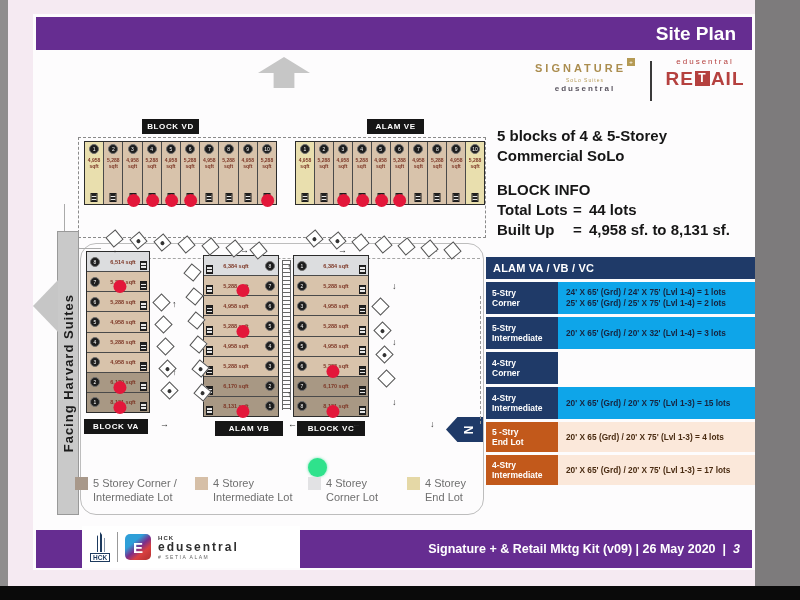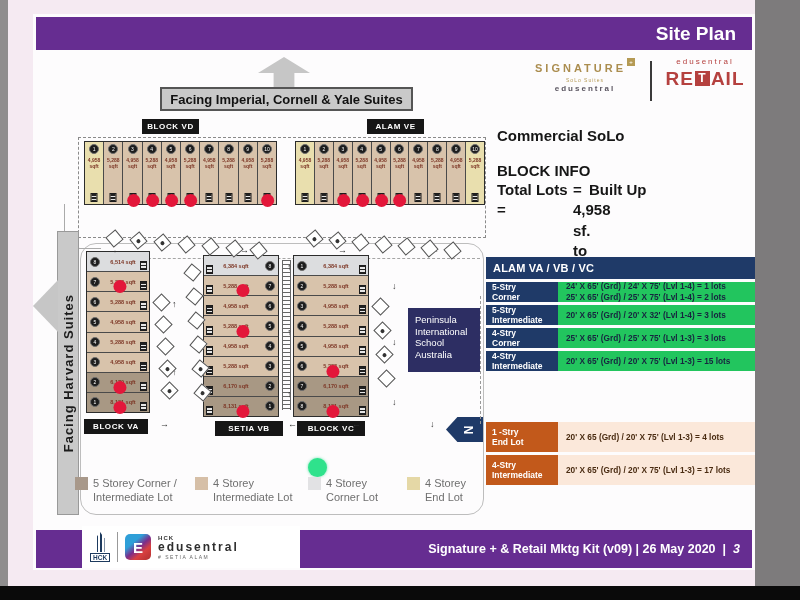--- a/index.html
+++ b/index.html
@@ -31,29 +31,29 @@
   .info-gap{height:15px;}
   .info-grid{display:grid;grid-template-columns:76px 16px auto;font-size:15px;font-weight:bold;line-height:1.35;}
   
   .tbl{left:486px;width:269px;}
   .t1{top:257px;}
   .t2{top:419px;}
   .tbl-head{height:22px;color:#fff;font-weight:bold;font-size:11px;display:flex;align-items:center;padding-left:7px;letter-spacing:.2px;}
   .t1 .tbl-head{background:#1f3a68;}
   .t2 .tbl-head{background:#c2591b;height:20px;}
   .trow{display:flex;margin-top:3px;}
-  .t1 .trow{height:20px;}
+  .t1 .trow{height:32px;}
   .t2 .trow{height:30px;}
   .tlabel{width:72px;color:#fff;font-weight:bold;font-size:8.5px;line-height:1.2;display:flex;
           flex-direction:column;justify-content:center;padding-left:6px;box-sizing:border-box;white-space:pre-line;}
   .t1 .tlabel{background:#1f3a68;}
   .t2 .tlabel{background:#c2591b;}
   .tval{flex:1;font-weight:bold;font-size:8.3px;line-height:1.3;display:flex;flex-direction:column;
         justify-content:center;padding-left:8px;box-sizing:border-box;white-space:pre-line;}
-  .t1 .tval{background:#22c55e;color:#17243f;}
+  .t1 .tval{background:#0ea5e9;color:#17243f;}
   .t2 .tval{background:#fbe8da;color:#4a2c12;}
   .compass{left:446px;top:417px;width:38px;height:25px;background:#1f3a68;
            clip-path:polygon(0 50%,30% 0,100% 0,100% 100%,30% 100%);
            display:flex;align-items:center;justify-content:center;}
   .compass span{color:#fff;font-weight:bold;font-size:12px;transform:rotate(-90deg);margin-left:8px;}
   
   .uparrow{left:258px;top:57px;width:52px;height:31px;background:#c6c6c6;
            clip-path:polygon(50% 0,100% 52%,70% 52%,70% 100%,30% 100%,30% 52%,0 52%);}
   .facingbox{left:160px;top:87px;width:253px;height:24px;background:#c9c9c9;border:2px solid #555;
              box-sizing:border-box;display:flex;align-items:center;justify-content:center;
@@ -133,26 +133,28 @@
     <div class="sig-sub1">SoLo Suites</div>
     <div class="sig-sub2">edusentral</div>
   </div>
   <div class="abs logo-div"></div>
   <div class="abs retail">
     <div class="retail-top">edusentral</div>
     <div class="retail-main"><span>RE</span><span class="retail-t">T</span><span>AIL</span></div>
   </div>
 
   <div class="abs info">
+    <div>5 blocks of 4 &amp; 5-Storey</div>
     <div>Commercial SoLo</div>
     <div class="info-gap"></div>
     <div>BLOCK INFO</div>
     <div class="info-grid">
       <span>Total Lots</span>
         <span>=</span>
+        <span>44 lots</span>
       <span>Built Up</span>
         <span>=</span>
         <span>4,958 sf. to 8,131 sf.</span>
     </div>
   </div>
 
   <div class="abs tbl t1">
     <div class="tbl-head">ALAM VA / VB / VC</div>
     <div id="t1rows">
         <div class="trow">
@@ -162,65 +164,59 @@
 25' X 65' (Grd) / 25' X 75' (Lvl 1-4) = 2 lots</div>
         </div>
         <div class="trow">
           <div class="tlabel">5-Stry
 Intermediate</div>
           <div class="tval">20' X 65' (Grd) / 20' X 32' (Lvl 1-4) = 3 lots</div>
         </div>
         <div class="trow">
           <div class="tlabel">4-Stry
 Corner</div>
-          <div class="tval">25' X 65' (Grd) / 25' X 75' (Lvl 1-3) = 3 lots</div>
         </div>
         <div class="trow">
           <div class="tlabel">4-Stry
 Intermediate</div>
           <div class="tval">20' X 65' (Grd) / 20' X 75' (Lvl 1-3) = 15 lots</div>
         </div>
       </div>
   </div>
   <div class="abs compass">
       <span>N</span>
     </div>
   <div class="abs tbl t2">
     <div id="t2rows">
         <div class="trow">
-          <div class="tlabel">1 -Stry
+          <div class="tlabel">5 -Stry
 End Lot</div>
           <div class="tval">20' X 65 (Grd) / 20' X 75' (Lvl 1-3) = 4 lots</div>
         </div>
         <div class="trow">
           <div class="tlabel">4-Stry
 Intermediate</div>
           <div class="tval">20' X 65' (Grd) / 20' X 75' (Lvl 1-3) = 17 lots</div>
         </div>
       </div>
   </div>
 
   <div class="abs uparrow"></div>
-  <div class="abs facingbox">Facing Imperial, Cornell &amp; Yale Suites</div>
   <div class="abs block-label" style="left:142px;top:119px;width:57px;">BLOCK VD</div>
   <div class="abs block-label" style="left:367px;top:119px;width:57px;">ALAM VE</div>
   <div class="abs looproad"></div>
   <div class="abs curve"></div>
   <div class="abs dashrect"></div>
   <div class="abs dashright"></div>
   <div class="abs roadline"></div>
   <div class="abs ladder"></div>
   <div class="abs harvard">
       <span>Facing Harvard Suites</span>
     </div>
   <div class="abs harrow"></div>
-  <div class="abs school">Peninsula
-International
-School
-Australia</div>
   <div class="abs greendot"></div>
 
   <div class="abs footbar"></div>
   <div class="abs footwhite">
     <div>
       <div class="hck-tower"></div>
       <div class="hck-txt">HCK</div>
     </div>
     <div class="fdiv"></div>
     <div class="edu-ic">E</div>
@@ -452,21 +448,21 @@
         <div class="area-v" style="padding-right: 10px;">6,170 sqft</div>
         <div class="shutter" style="position: absolute; bottom: 1px; left: 2px;"></div>
       </div>
       <div class="lv" style="background: rgb(168, 152, 132);">
         <div class="badge" style="position: absolute; top: 50%; transform: translateY(-50%); right: 3px;">1</div>
         <div class="area-v" style="padding-right: 10px;">8,131 sqft</div>
         <div class="shutter" style="position: absolute; bottom: 1px; left: 2px;"></div>
         <div class="dot" style="left: 50%; bottom: -2px; transform: translateX(-35%);"></div>
       </div>
     </div>
-    <div class="abs block-label" style="left: 215px; top: 421px; width: 68px;">SETIA VB</div>
+    <div class="abs block-label" style="left: 215px; top: 421px; width: 68px;">ALAM VB</div>
     <div class="abs blockv" style="left: 293px; top: 255px; width: 76px; height: 162px;">
       <div class="lv" style="background: rgb(220, 221, 223);">
         <div class="badge" style="position: absolute; top: 50%; transform: translateY(-50%); left: 3px;">1</div>
         <div class="area-v" style="padding-left: 10px;">6,384 sqft</div>
         <div class="shutter" style="position: absolute; bottom: 1px; right: 2px;"></div>
       </div>
       <div class="lv" style="background: rgb(216, 195, 171);">
         <div class="badge" style="position: absolute; top: 50%; transform: translateY(-50%); left: 3px;">2</div>
         <div class="area-v" style="padding-left: 10px;">5,288 sqft</div>
         <div class="shutter" style="position: absolute; bottom: 1px; right: 2px;"></div>

